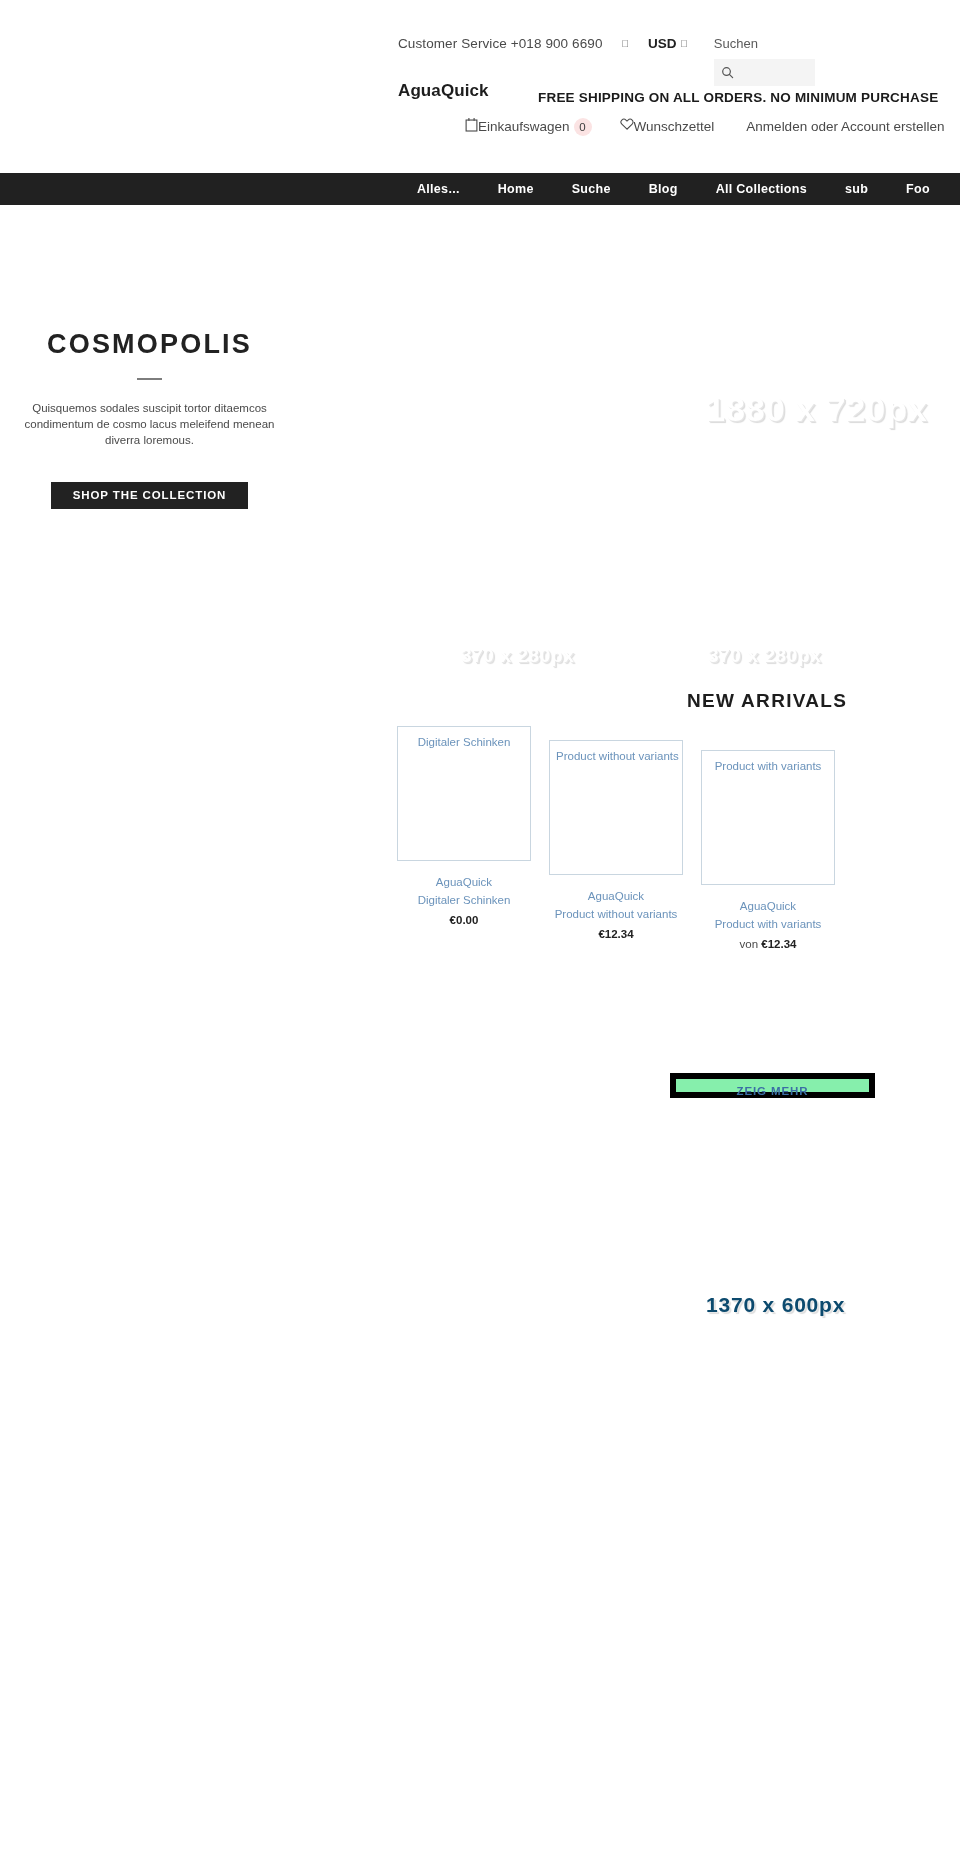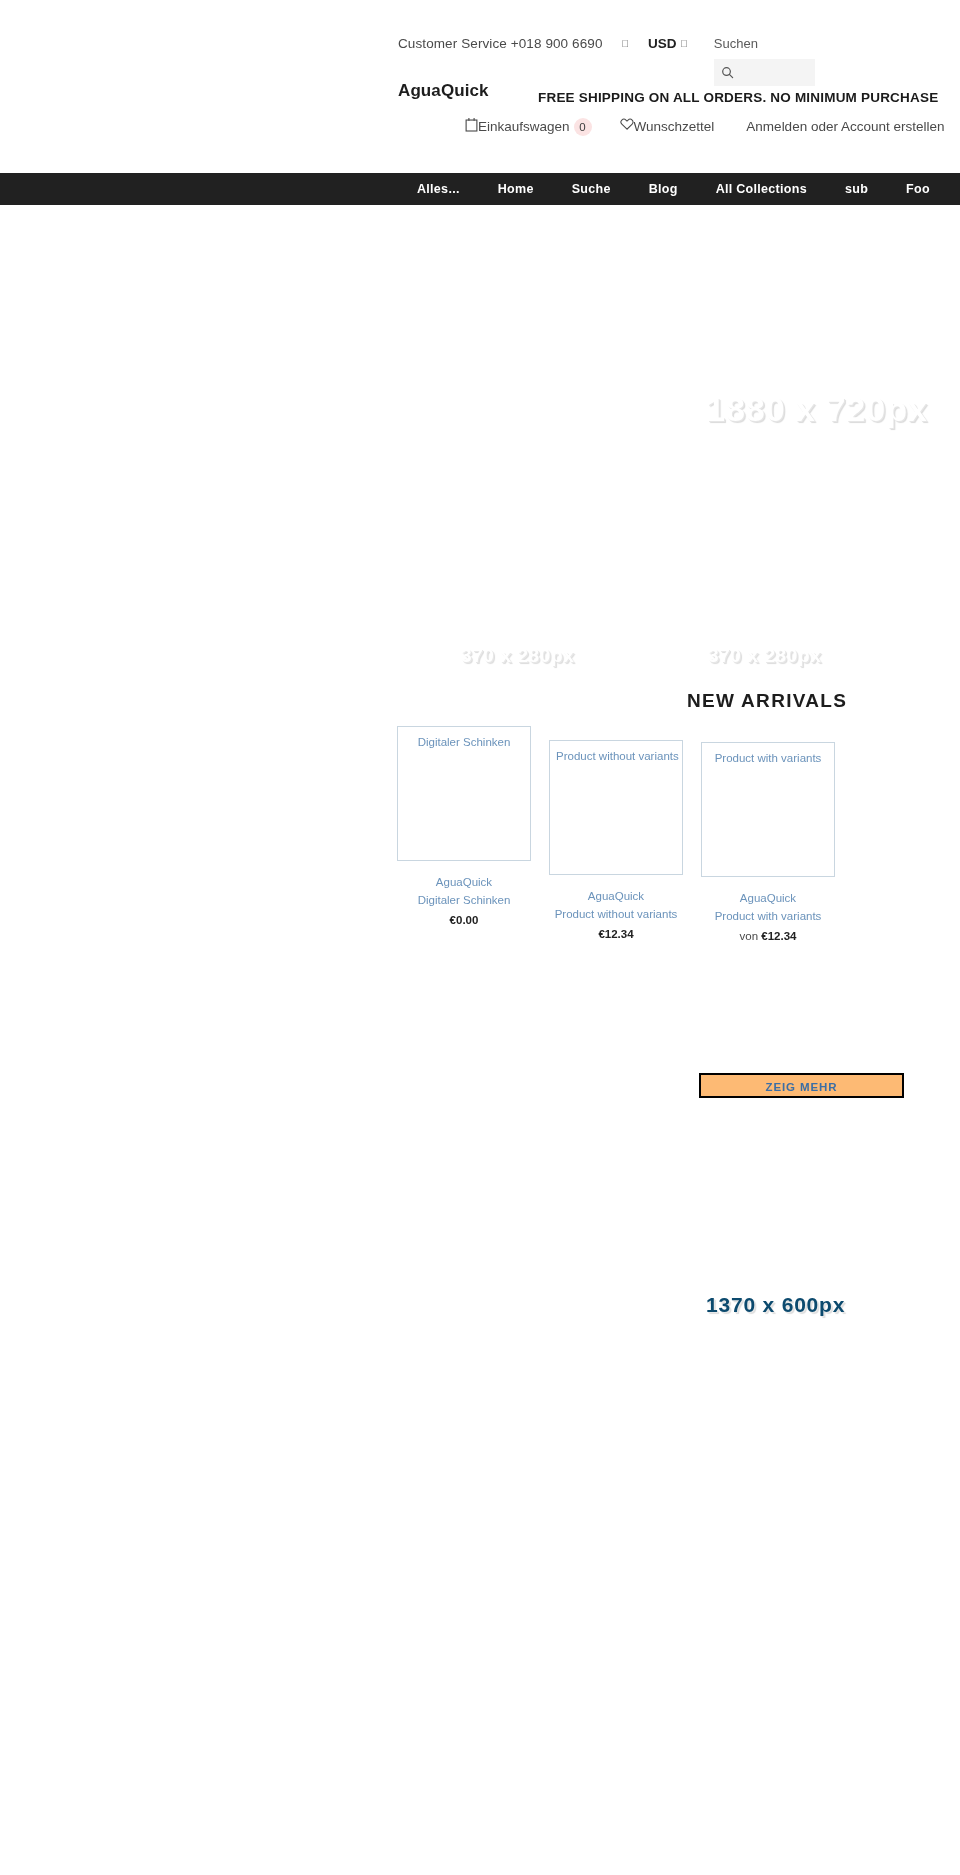--- a/index.html
+++ b/index.html
@@ -271,21 +271,21 @@
     align-items: flex-start;
     gap: 18px;
   }
   .product-card {
     width: 134px;
     position: relative;
     text-align: center;
   }
   .product-card.c1 { margin-top: 0px; }
   .product-card.c2 { margin-top: 14px; }
-  .product-card.c3 { margin-top: 16px; }
+  .product-card.c3 { margin-top: 24px; }
 
   .product-img {
     border: 1px solid #c9d6e0;
     background: #ffffff;
     position: relative;
     padding: 5px 6px;
     overflow: hidden;
   }
   .product-card.c1 .product-img { height: 135px; }
   .product-card.c2 .product-img { height: 135px; }
@@ -328,29 +328,28 @@
     position: absolute;
     left: 670px; top: 1073px;
     width: 205px;
   }
   .showmore-btn {
     display: block;
     width: 100%;
     height: 25px;
     line-height: 23px;
     text-align: center;
-    background: #fdba74;
-    border: 2px solid #000000;
+    background: #86efac;
+    border: 6px solid #000000;
     color: #3b6ea5;
     font-size: 11.5px;
     font-weight: bold;
     letter-spacing: 0.9px;
     cursor: pointer;
     font-family: "Liberation Sans", sans-serif;
-    margin-left: 29px;
   }
 
   
   .bottom-ph {
     position: absolute;
     left: 706px; top: 1293px;
     font-size: 21px;
     font-weight: bold;
     color: #0c4a6e;
     letter-spacing: 0.8px;
@@ -427,20 +426,26 @@
       <a class="nav-item" href="#">Blog</a>
       <a class="nav-item" href="#">All Collections</a>
       <a class="nav-item" href="#">sub</a>
       <a class="nav-item" href="#">Foo</a>
       <a class="nav-item" href="#">Bar</a>
     </div>
   </div>
 
   <div class="hero">
     <div class="hero-ph">1880 x 720px</div>
+    <div class="hero-content">
+      <h1 class="hero-title">COSMOPOLIS</h1>
+      <div class="hero-rule"></div>
+      <p class="hero-desc">Quisquemos sodales suscipit tortor ditaemcos condimentum de cosmo lacus meleifend menean diverra loremous.</p>
+      <button class="hero-btn">SHOP THE COLLECTION</button>
+    </div>
   </div>
 
   <div class="promo-row">
     <div class="promo-ph p1">370 x 280px</div>
     <div class="promo-ph p2">370 x 280px</div>
   </div>
 
   <div class="section-title">NEW ARRIVALS</div>
 
   <div class="products">

